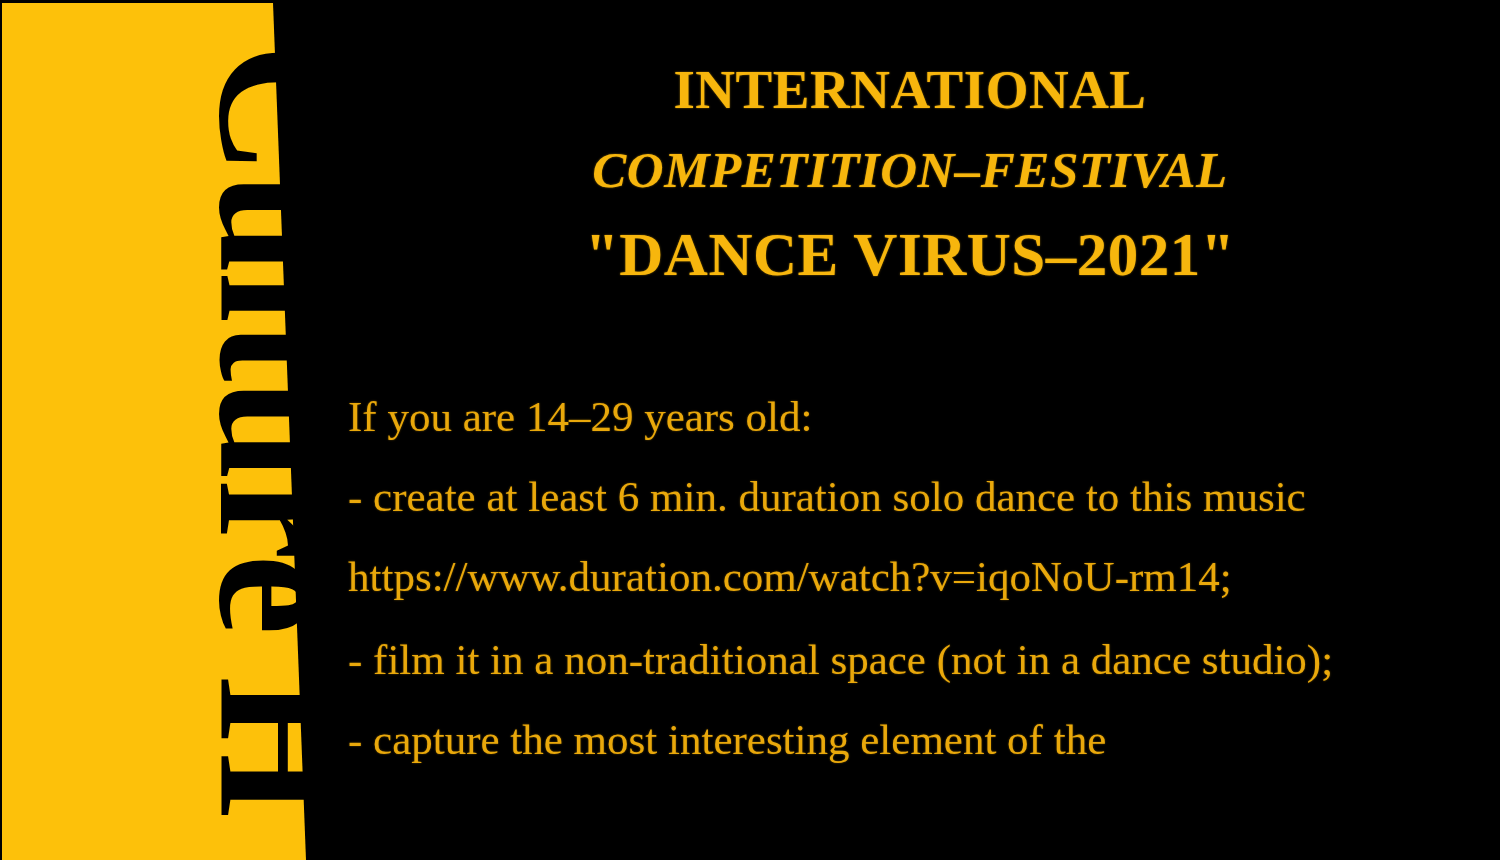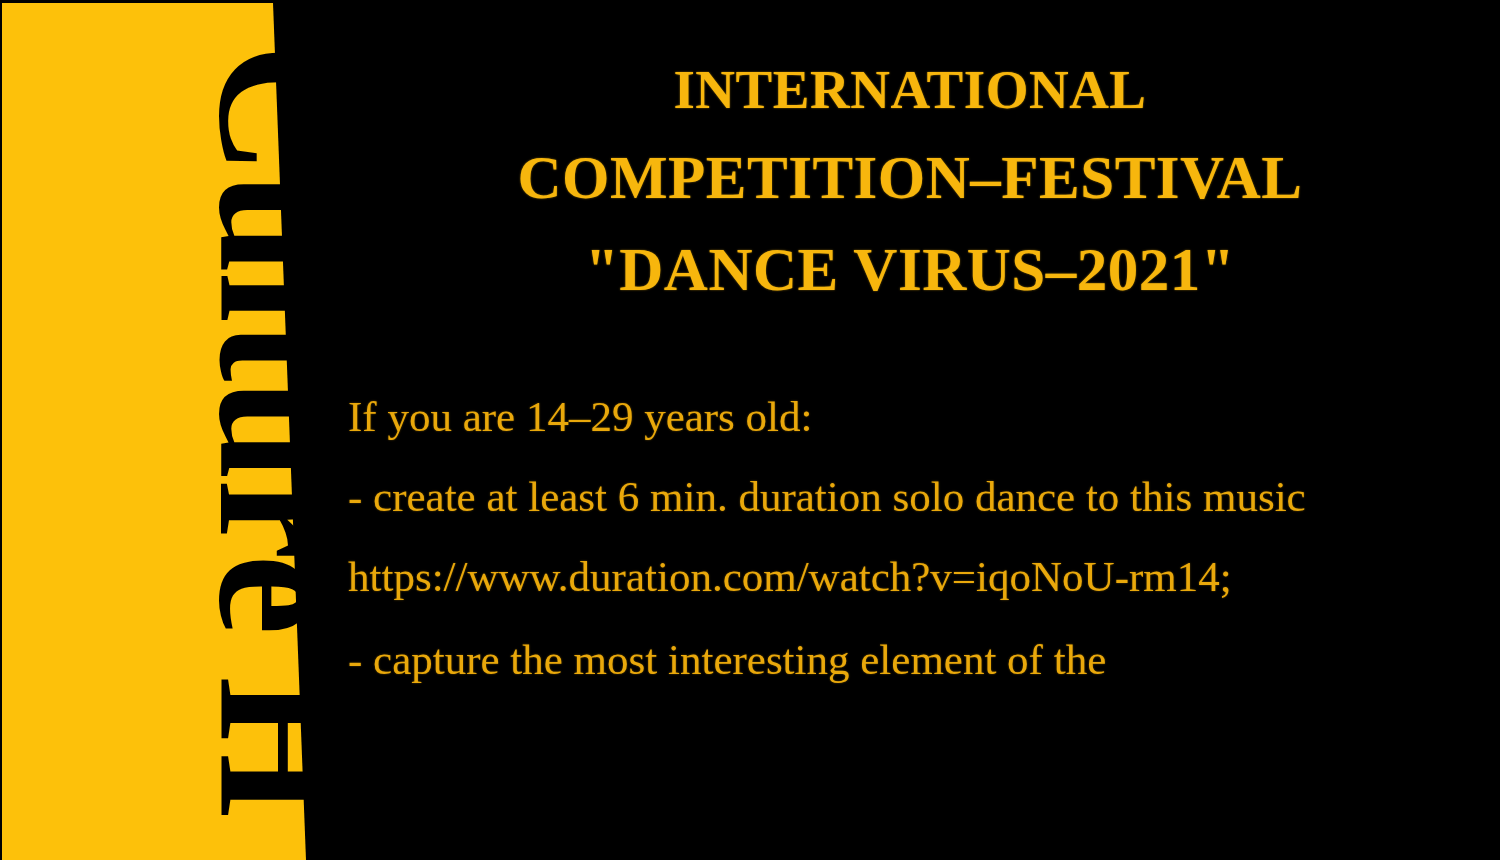--- a/index.html
+++ b/index.html
@@ -92,21 +92,21 @@
     color: #F7B60D;
     font-family: "Liberation Serif", "DejaVu Serif", serif;
     font-weight: 700;
     font-size: 61px;
     line-height: 1.52;
     letter-spacing: 0.5px;
     text-shadow: 0 0 2px rgba(255,190,20,0.55);
     white-space: nowrap;
   }
   .title-line.line-1 { font-size: 55px; }
-  .title-line.line-2 { font-size: 61px; }
+  .title-line.line-2 { font-size: 51px; font-style: italic; }
   .title-line.line-3 { font-size: 61px; }
 
   
   #body-block {
     position: absolute;
     left: 18px;
     top: 390px;
     width: 1125px;
   }
   .body-para {
@@ -140,17 +140,18 @@
     <div id="title-block">
       <span class="title-line line-1">INTERNATIONAL</span>
       <span class="title-line line-2">COMPETITION–FESTIVAL</span>
       <span class="title-line line-3">"DANCE VIRUS–2021"</span>
     </div>
 
     <div id="body-block">
       <p class="body-para">If you are 14–29 years old:</p>
       <p class="body-para">- create at least 6 min. duration solo dance to this music</p>
       <p class="body-para url-para">https://www.duration.com/watch?v=iqoNoU-rm14;</p>
+      <p class="body-para">- film it in a non-traditional space (not in a dance studio);</p>
       <p class="body-para">- capture the most interesting element of the</p>
     </div>
 
   </div>
 </div>
 
 </body></html>

